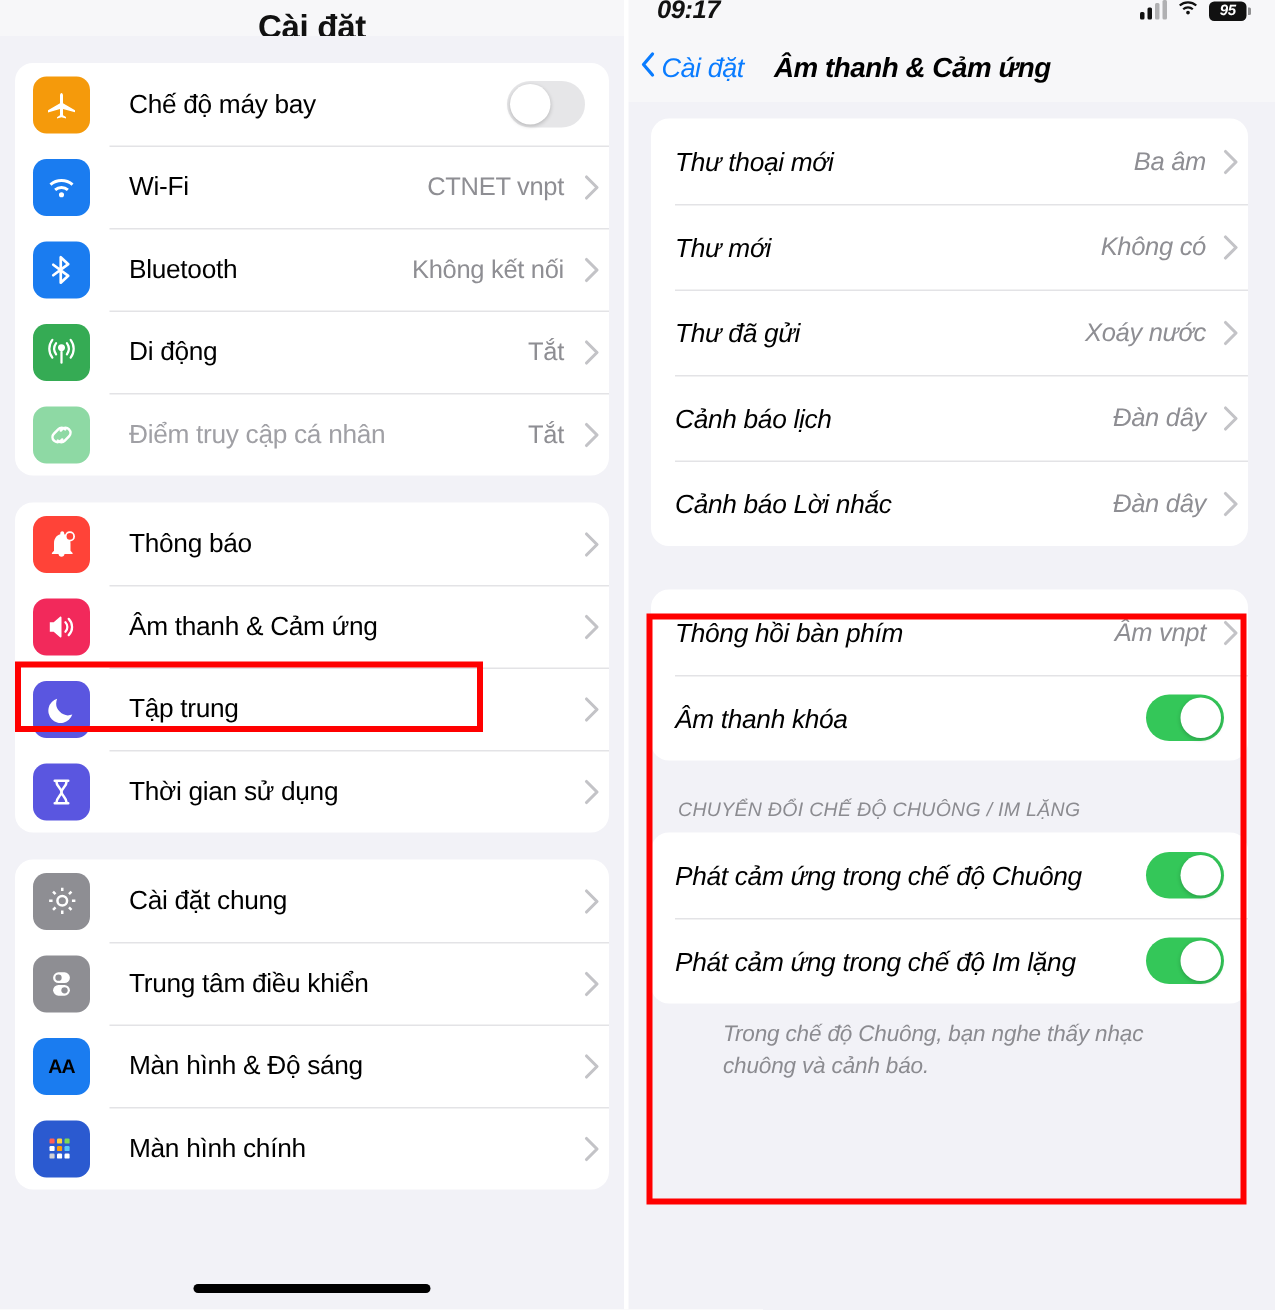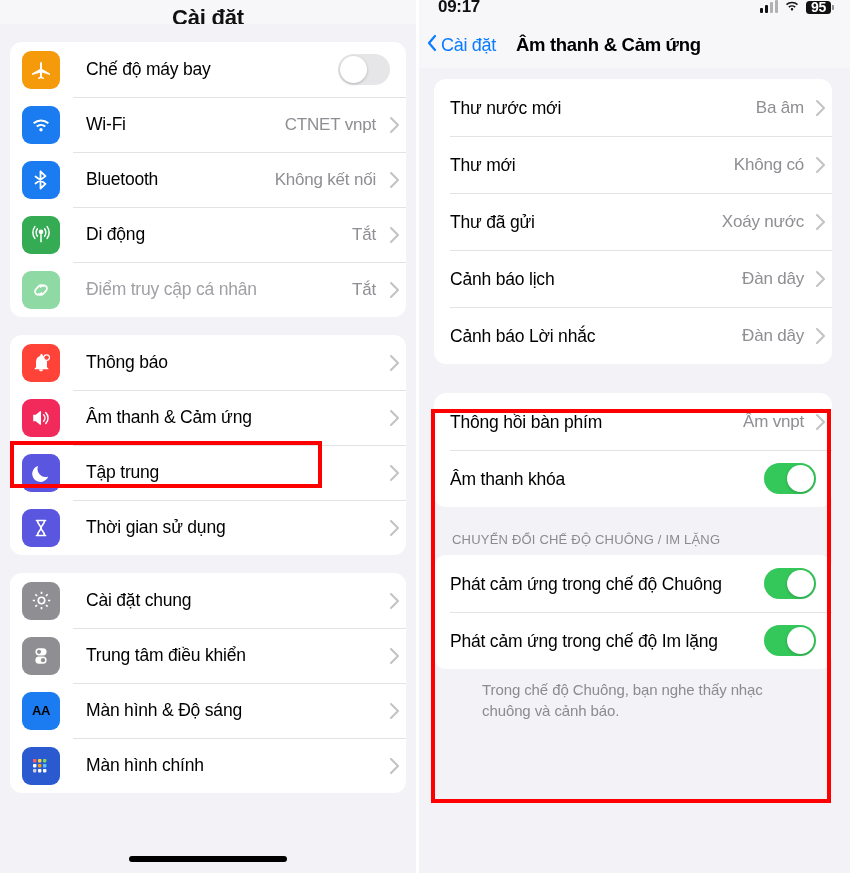--- a/index.html
+++ b/index.html
@@ -95,41 +95,42 @@
     width: 158px; height: 6px; border-radius: 3px; background: #000;
   }
 
   
   .panel-right {
     position: relative;
     width: 434px; height: 873px;
     background: #f2f2f7;
     overflow: hidden;
     flex: 0 0 434px;
+    font-style: italic;
   }
   .status-bar {
     height: 22px; display: flex; align-items: center;
     justify-content: space-between;
     padding: 0 16px 0 22px;
     background: #f7f7f9;
   }
   .status-time {
     font-size: 17px; font-weight: bold; color: #111;
     letter-spacing: -0.3px; transform: translateY(-4px);
   }
   .status-icons { display: flex; align-items: center; gap: 6px; transform: translateY(-4px); }
   .sig-bars { display: flex; align-items: flex-end; gap: 2px; height: 12px; }
   .sig-bars i { width: 3px; background: #111; border-radius: 1px; display: block; }
   .battery {
     display: flex; align-items: center;
   }
   .battery-body {
     width: 25px; height: 13px; border-radius: 3.5px;
     background: #111; color: #fff;
-    font-size: 14px; font-weight: bold;
+    font-size: 10px; font-weight: bold;
     display: flex; align-items: center; justify-content: center;
     letter-spacing: -0.2px;
   }
   .battery-cap {
     width: 2px; height: 5px; background: #111; opacity: .45;
     border-radius: 0 1px 1px 0; margin-left: 1px;
   }
 
   .nav-bar {
     height: 46px; background: #f7f7f9;
@@ -455,21 +456,21 @@
             </svg></span>
         <span>Cài đặt</span>
       </a>
       <div class="nav-title">Âm thanh &amp; Cảm ứng</div>
     </div>
 
     <div class="r-scroll">
 
       <div class="r-group first">
         <div class="r-row">
-          <span class="r-label">Thư nước mới</span>
+          <span class="r-label">Thư thoại mới</span>
           <span class="r-value">Ba âm</span>
           <span class="chev">
               <svg width="11" height="18" viewBox="0 0 11 18" fill="none" stroke="currentColor" stroke-width="2.1" stroke-linecap="round" stroke-linejoin="round">
                 <path d="M2 2l7 7-7 7"></path>
               </svg>
             </span>
         </div>
         <div class="r-row">
           <span class="r-label">Thư mới</span>
           <span class="r-value">Không có</span>

